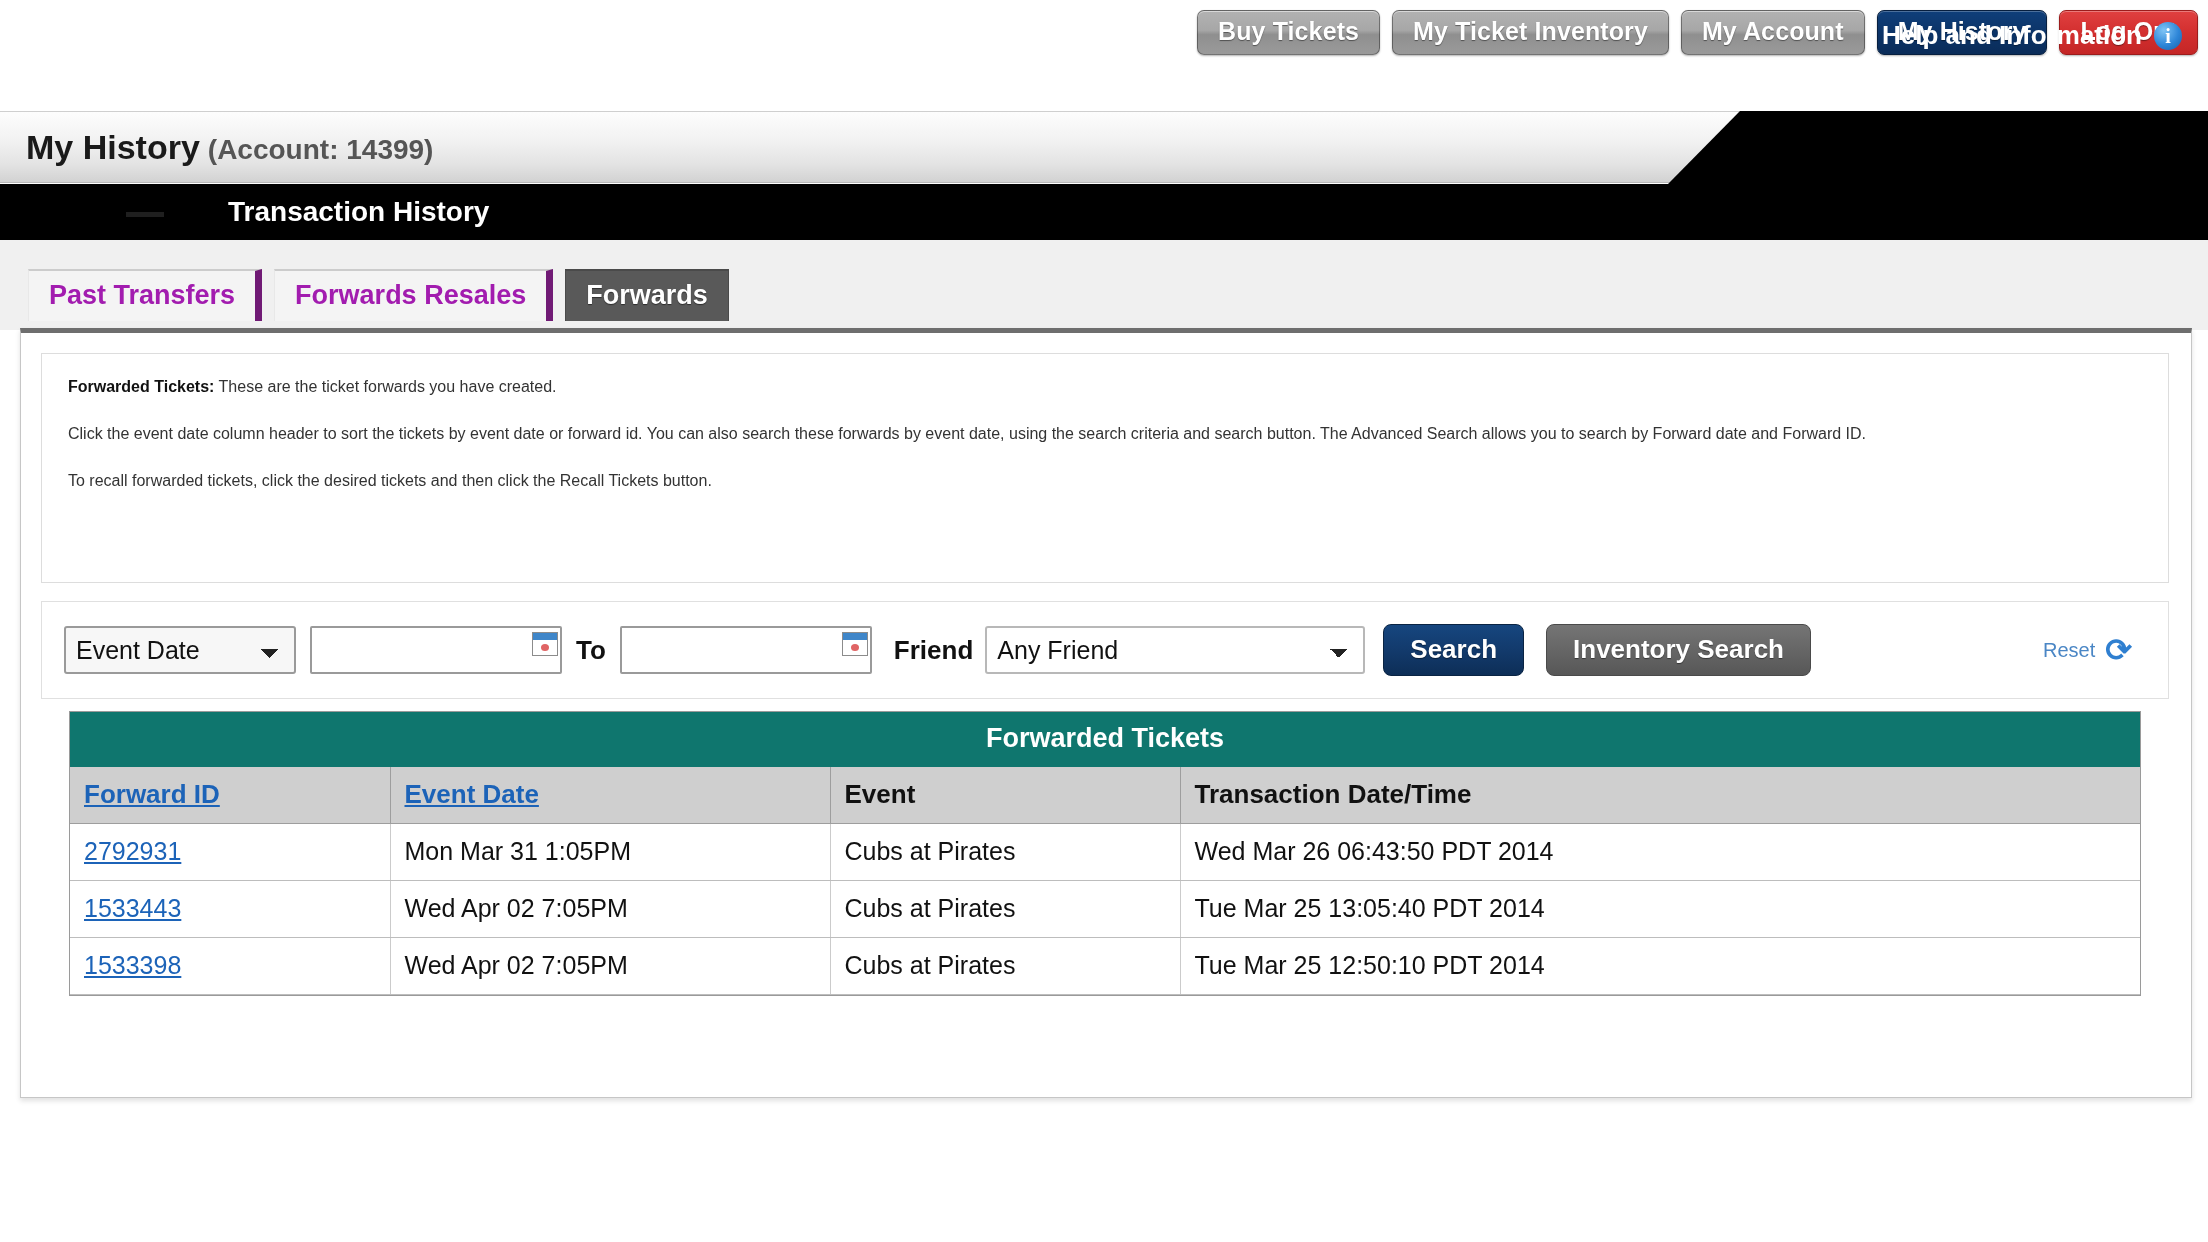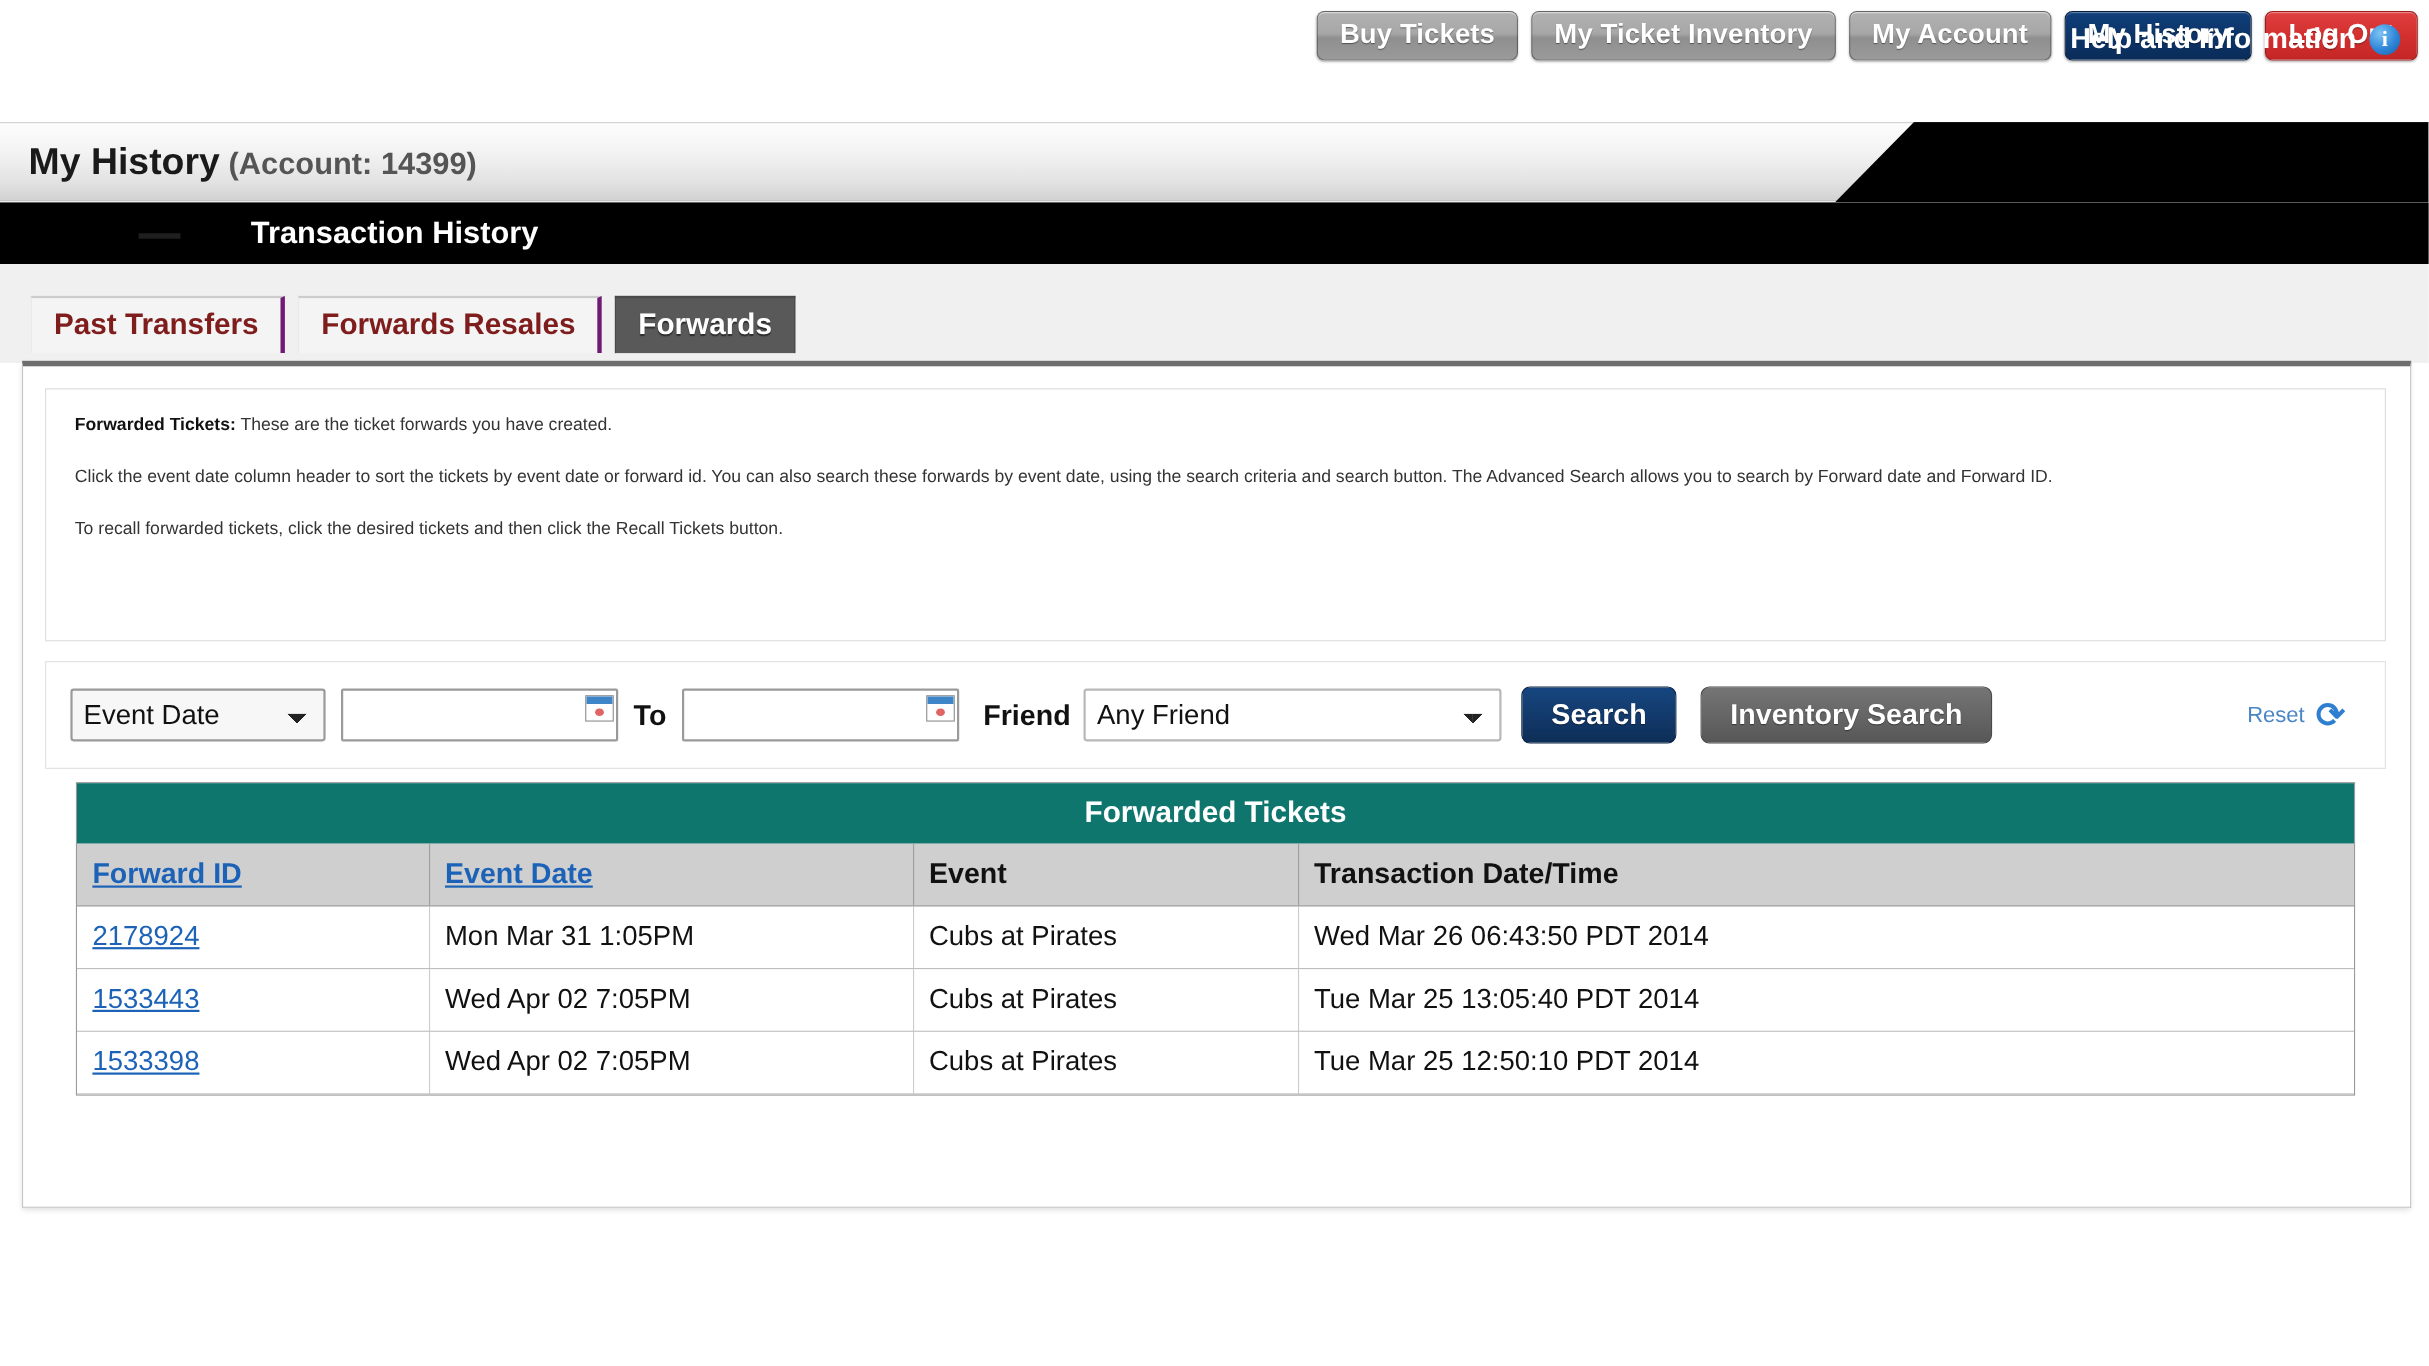--- a/index.html
+++ b/index.html
@@ -165,24 +165,24 @@
     gap: 0px;
   }
   .tab {
     font-size: 27px;
     font-weight: bold;
     padding: 10px 20px 12px 20px;
     cursor: pointer;
     white-space: nowrap;
     user-select: none;
     background: #f4f4f4;
-    color: #7f1d1d;
+    color: #a21caf;
     border-top: 2px solid #cccccc;
     border-left: 1px solid #e8e8e8;
-    border-right: 4px solid #701a75;
+    border-right: 7px solid #701a75;
     margin-right: 12px;
     line-height: 1.05;
   }
   .tab.active {
     background: #595959;
     color: #ffffff;
     border-top: 2px solid #4a4a4a;
     border-left: 1px solid #4a4a4a;
     border-right: 1px solid #4a4a4a;
     text-shadow: 0 1px 1px rgba(0,0,0,0.5);
@@ -502,21 +502,21 @@
             <th class="col-edate">
               <a class="sortlink">Event Date</a>
             </th>
             <th class="col-event">Event</th>
             <th class="col-tdate">Transaction Date/Time</th>
           </tr>
         </thead>
         <tbody>
           <tr>
             <td>
-              <a class="idlink">2178924</a>
+              <a class="idlink">2792931</a>
             </td>
             <td>Mon Mar 31 1:05PM</td>
             <td>Cubs at Pirates</td>
             <td>Wed Mar 26 06:43:50 PDT 2014</td>
           </tr>
           <tr>
             <td>
               <a class="idlink">1533443</a>
             </td>
             <td>Wed Apr 02 7:05PM</td>

